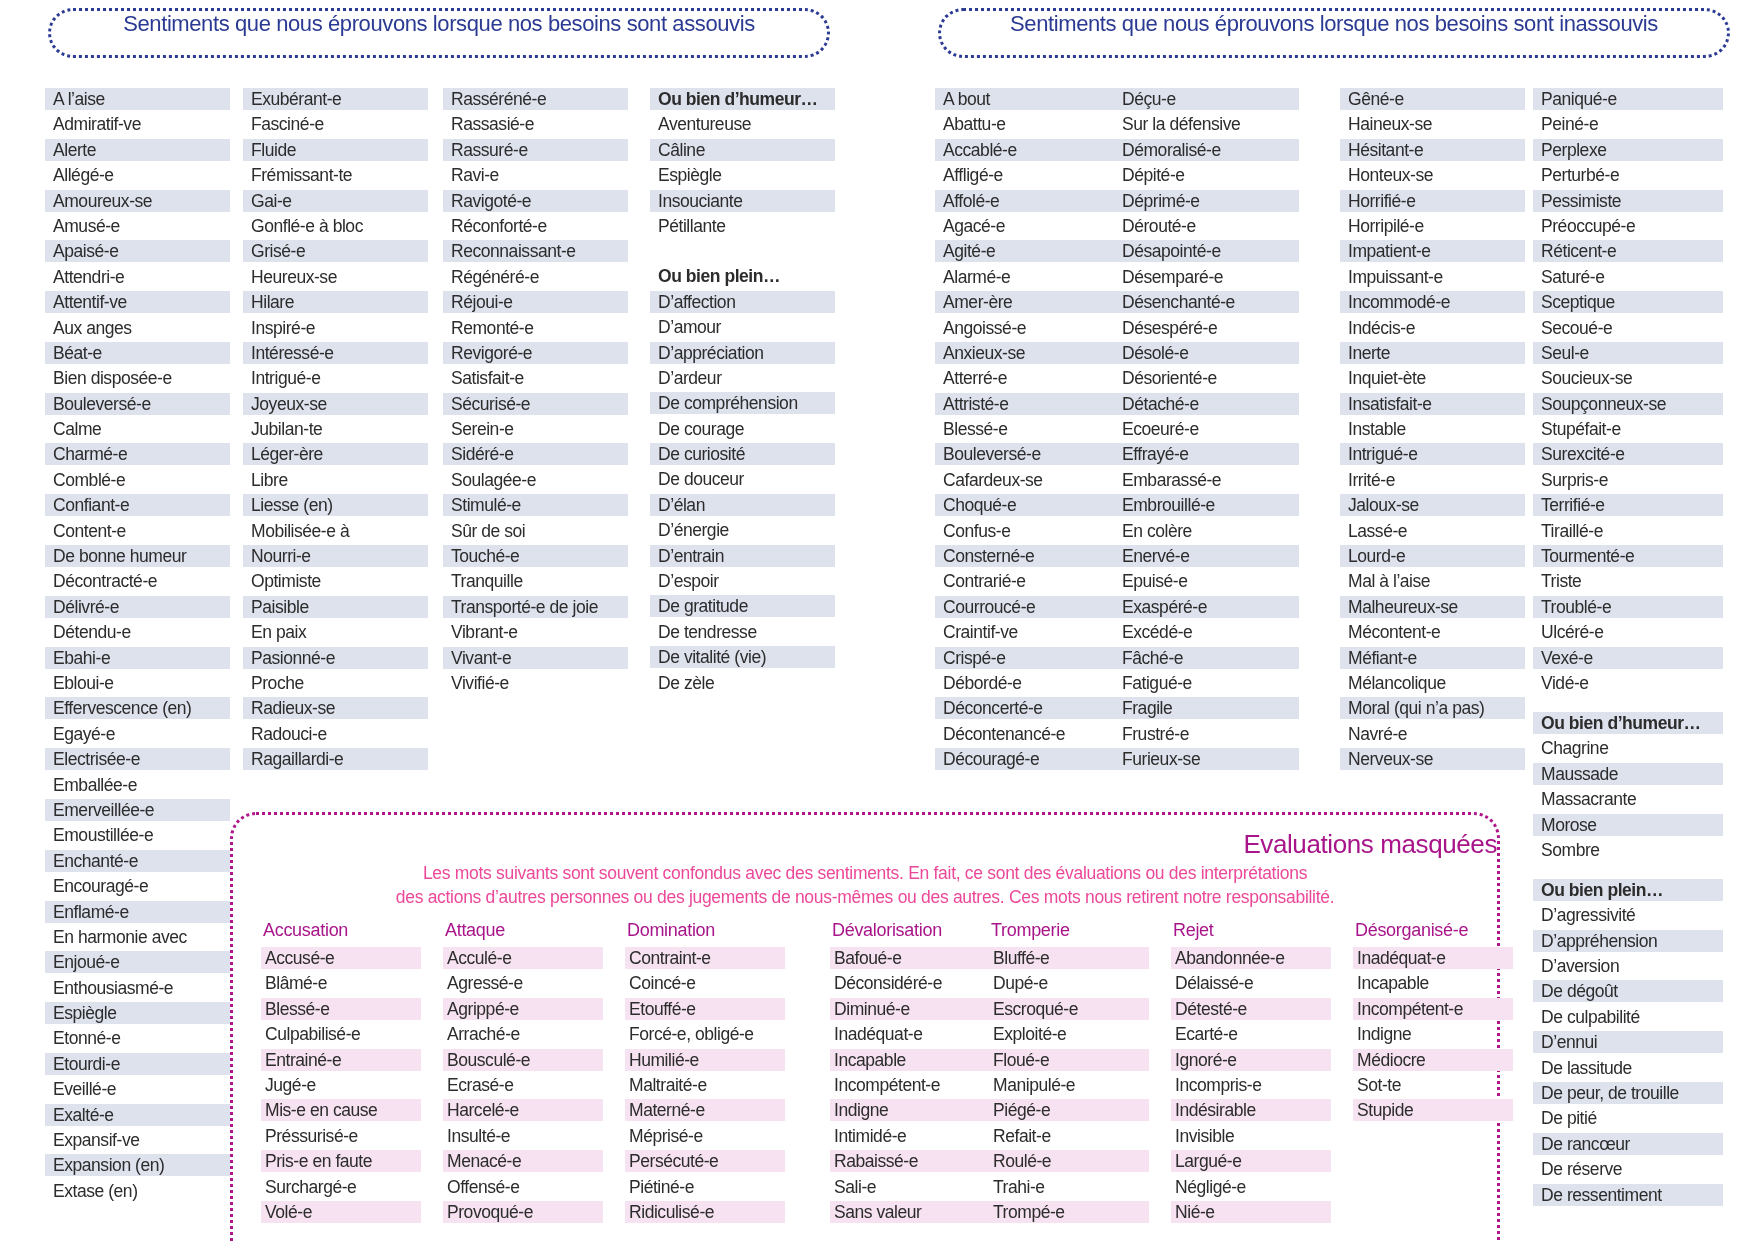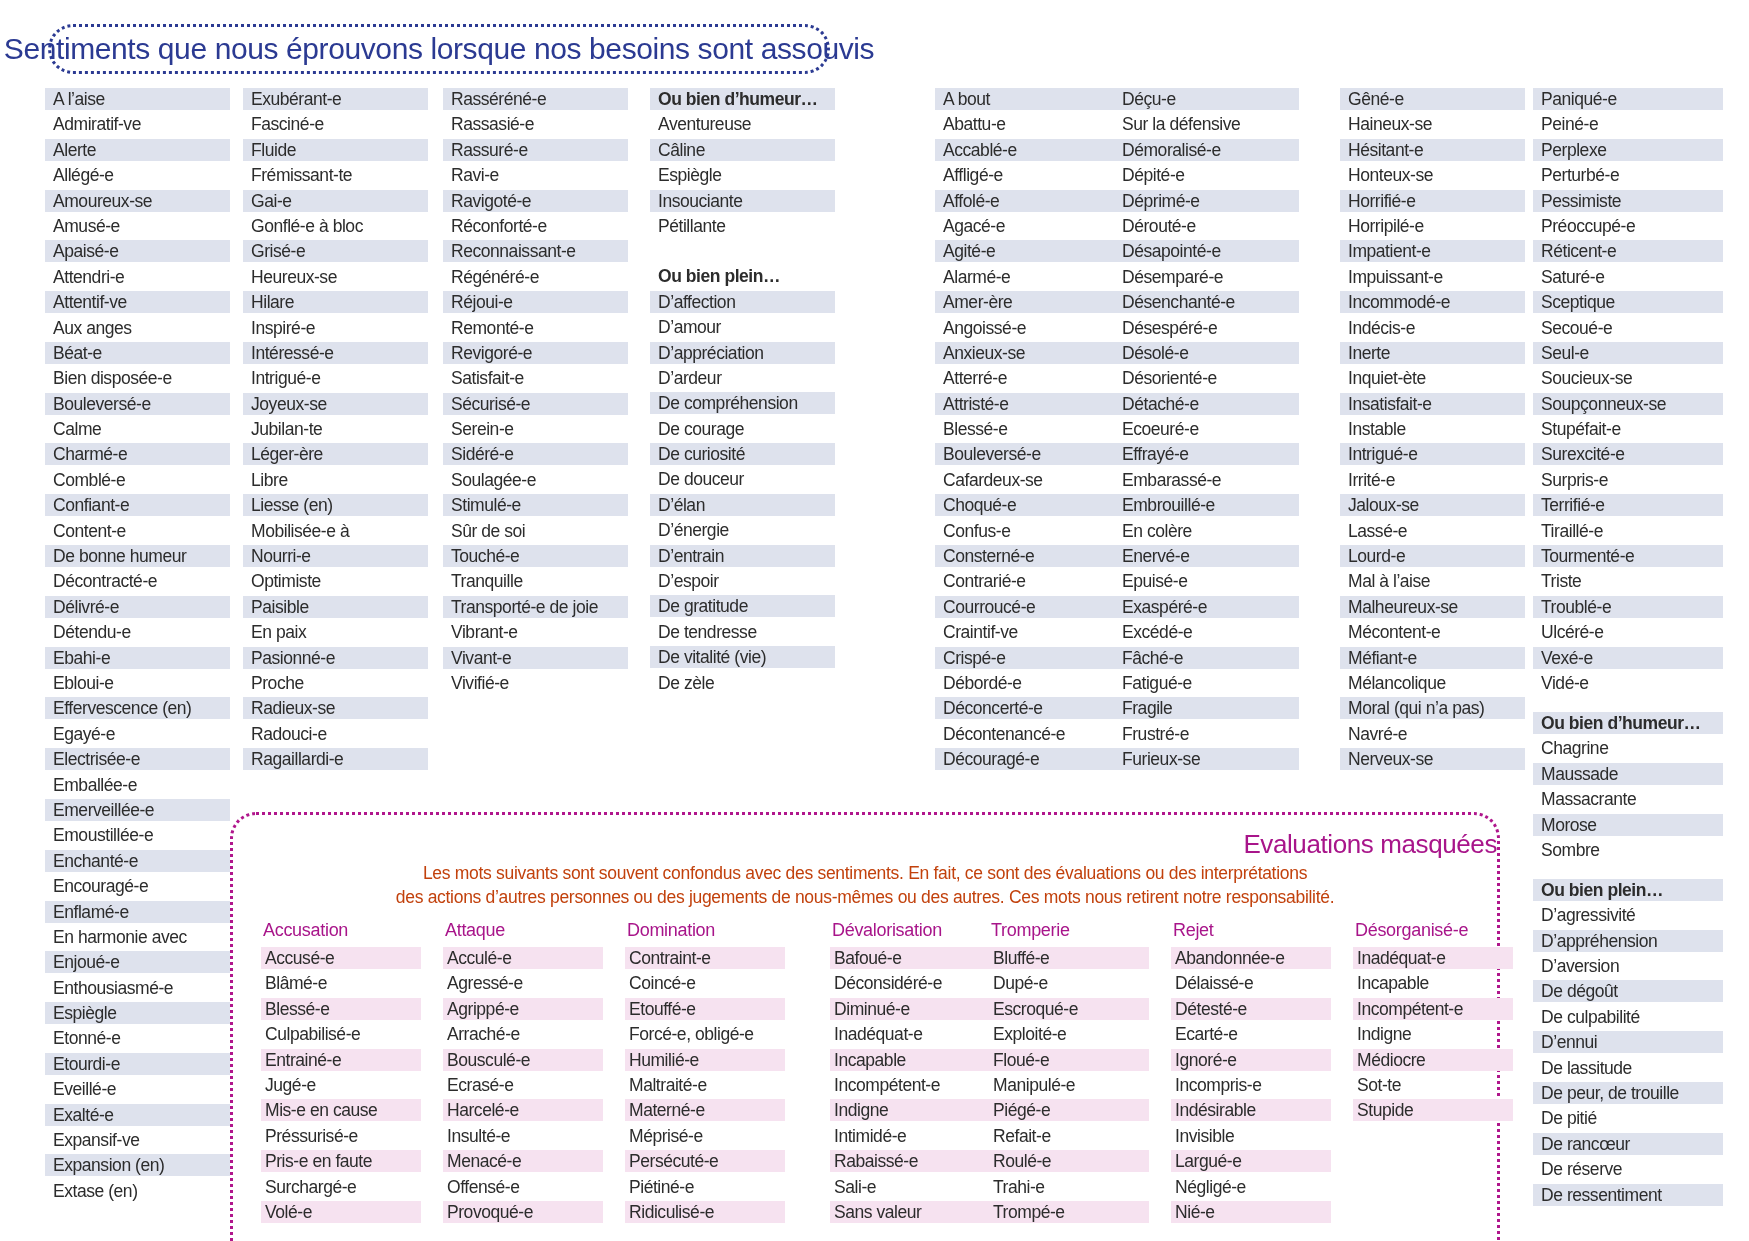--- a/index.html
+++ b/index.html
@@ -8,24 +8,24 @@
     --band-blue:#dee2ed;
     --band-pink:#f6e2f0;
     --ink:#2c2c2c;
   }
   html,body{margin:0;padding:0;background:#ffffff;}
   .page{
     position:relative;width:1749px;height:1241px;background:#ffffff;overflow:hidden;
     font-family:"Liberation Sans",sans-serif;color:var(--ink);
   }
   .pill{
-    position:absolute;top:24px;height:50px;box-sizing:border-box;
+    position:absolute;top:8px;height:50px;box-sizing:border-box;
     border:3px dotted var(--navy);border-radius:30px;
-    display:flex;align-items:center;justify-content:center;
-    color:var(--navy);font-size:30px;letter-spacing:-0.4px;white-space:nowrap;
+    display:flex;justify-content:center;
+    color:var(--navy);font-size:22px;letter-spacing:-0.4px;white-space:nowrap;
   }
   .pill-left{left:48px;width:782px;}
   .pill-right{left:938px;width:792px;}
 
   .col{position:absolute;top:88px;width:185px;}
   .col.wide{width:190px;}
   .row{
     height:22px;line-height:22px;margin-bottom:3.4px;padding-left:8px;
     font-size:17.5px;letter-spacing:-0.45px;white-space:nowrap;color:var(--ink);
   }
@@ -38,21 +38,21 @@
   .eval-box{
     position:absolute;left:230px;top:812px;width:1270px;height:480px;box-sizing:border-box;
     border:3px dotted #b0168c;border-radius:26px;background:#ffffff;
   }
   .eval-title{
     position:absolute;top:14px;left:0;width:100%;text-align:right;
     color:var(--magenta);font-size:26px;letter-spacing:-0.4px;
   }
   .eval-intro{
     position:absolute;top:46px;left:0;width:100%;text-align:center;
-    font-size:17.5px;line-height:24px;letter-spacing:-0.3px;color:#c2410c;
+    font-size:17.5px;line-height:24px;letter-spacing:-0.3px;color:#ec4899;
   }
   .eval-col{position:absolute;top:102px;width:168px;}
   .eval-header{
     color:var(--magenta);font-weight:normal;font-size:18px;height:30px;line-height:26px;
     padding-left:2px;letter-spacing:-0.3px;white-space:nowrap;
   }
   .eval-col .row{width:160px;box-sizing:border-box;padding-left:4px;}
   .eval-col .row.shaded{background:var(--band-pink);}
 
   #c1{left:45px;} #c2{left:243px;} #c3{left:443px;} #c4{left:650px;}
@@ -60,20 +60,23 @@
   #e1{left:28px;} #e2{left:210px;} #e3{left:392px;} #e4{left:597px;}
   #e5{left:756px;} #e6{left:938px;} #e7{left:1120px;}
 </style>
 </head>
 <body>
 
 <div class="page">
 
   <div class="pill pill-left">
     <span>Sentiments que nous éprouvons lorsque nos besoins sont assouvis</span>
+  </div>
+  <div class="pill pill-right">
+    <span>Sentiments que nous éprouvons lorsque nos besoins sont inassouvis</span>
   </div>
 
   <div class="col" id="c1">
       <div class="row shaded">A l’aise</div>
       <div class="row">Admiratif-ve</div>
       <div class="row shaded">Alerte</div>
       <div class="row">Allégé-e</div>
       <div class="row shaded">Amoureux-se</div>
       <div class="row">Amusé-e</div>
       <div class="row shaded">Apaisé-e</div>

